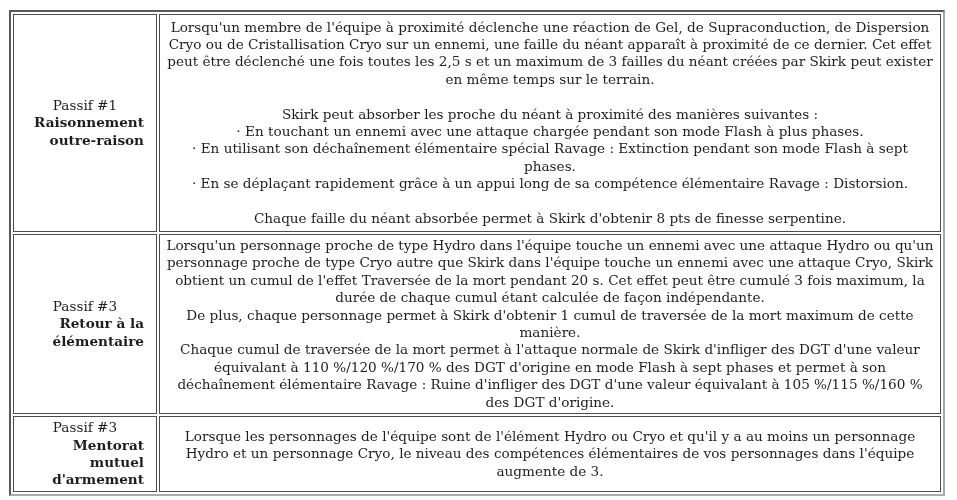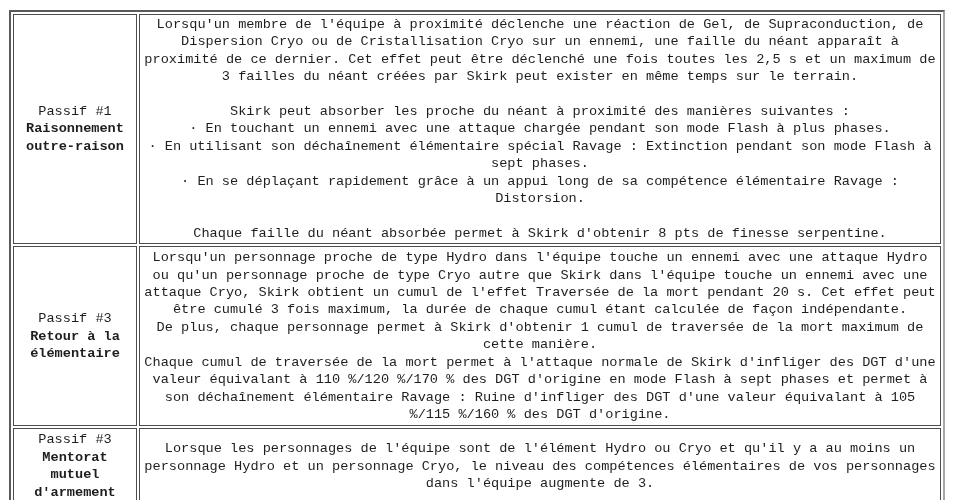--- a/index.html
+++ b/index.html
@@ -24,34 +24,34 @@
     background: #ffffff;
     table-layout: fixed;
   }
   td {
     border: 1px solid #4d4d4d;
     vertical-align: middle;
     text-align: center;
     font-size: 13.6px;
     line-height: 17.4px;
     background: #ffffff;
-    font-family: Liberation Mono, monospace;
   }
   td.title-cell {
     width: 118px;
-    padding: 1px 2px;
+    padding: 1px 12px;
   }
   td.desc-cell {
     padding: 1px 4px;
   }
   tr.row-1 td { height: 214px; }
   tr.row-2 td { height: 176px; }
   tr.row-3 td { height: 72px; }
   .passive-name {
     font-weight: bold;
+    text-align: right;
   }
   .line {
     min-height: 17.4px;
   }
 </style>
 </head>
 <body>
 
 <table class="passives">
   <tbody>

